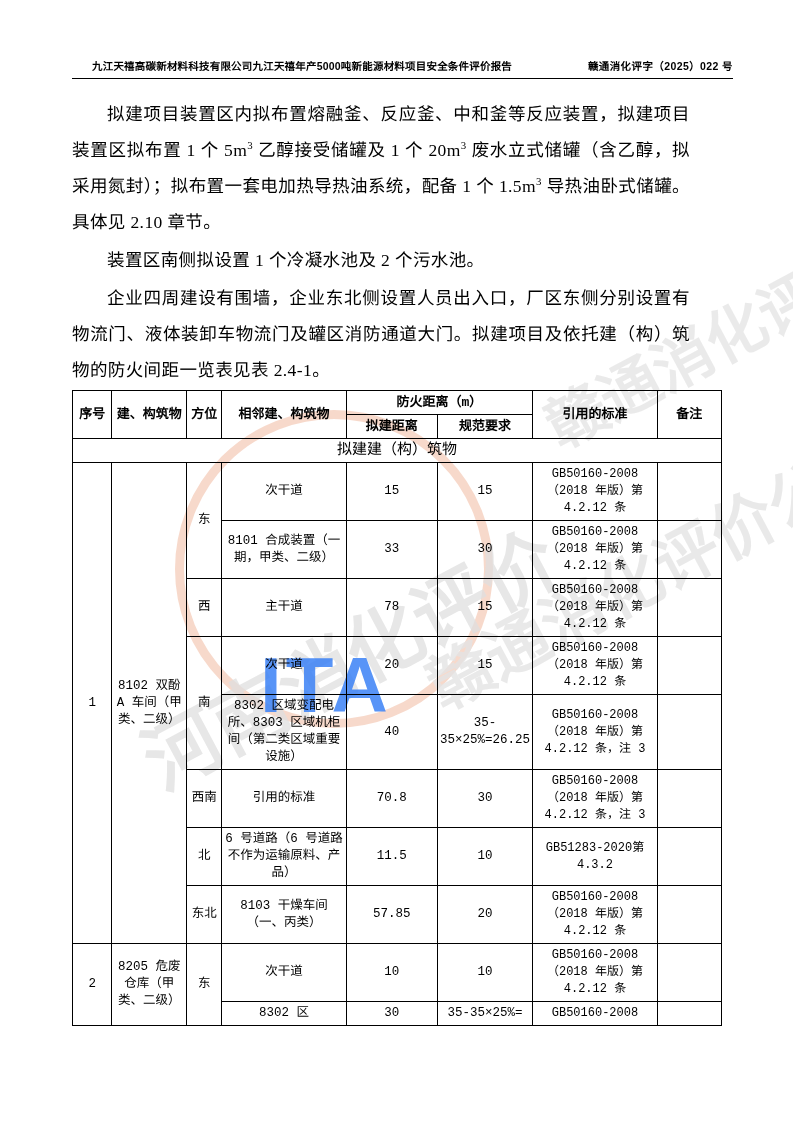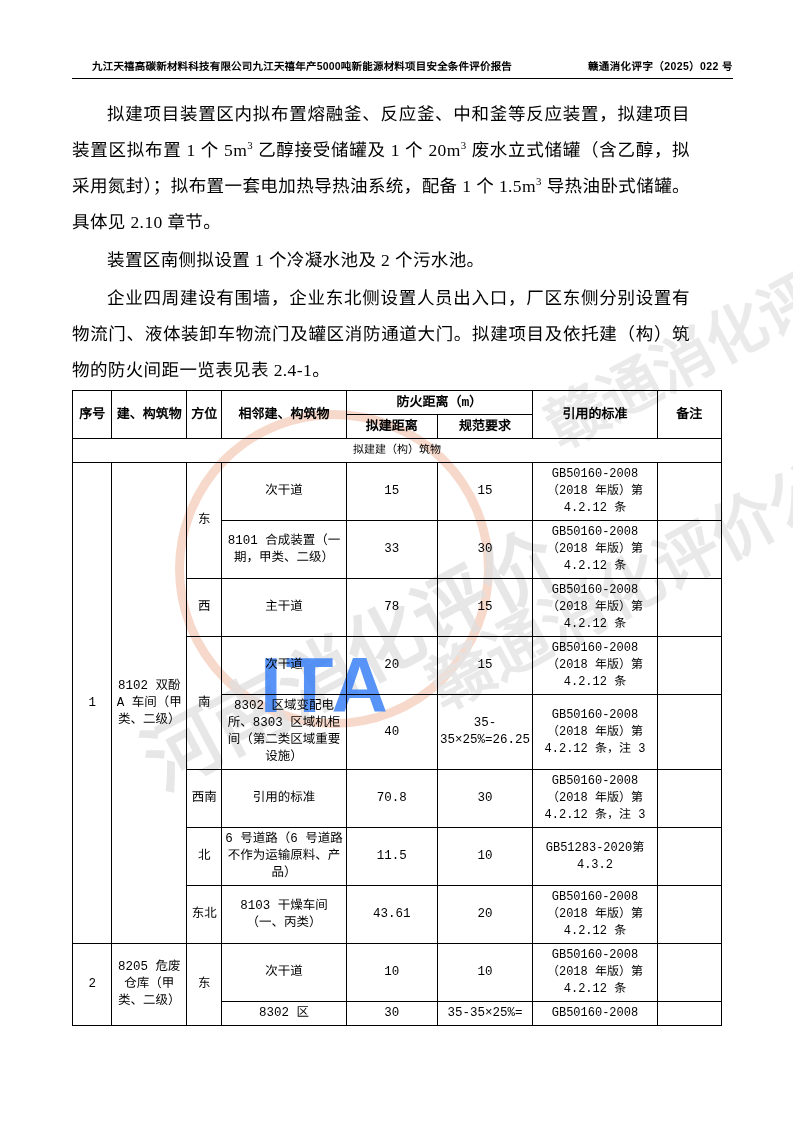--- a/index.html
+++ b/index.html
@@ -86,21 +86,21 @@
     vertical-align: middle;
     padding: 3px 2px;
     line-height: 17px;
     font-weight: normal;
   }
   table.fire th {
     font-weight: bold;
     font-size: 13px;
   }
   .rowband {
-    font-size: 11px;
+    font-size: 15px;
     margin-top: 20px;
   }
   .ref {
     font-size: 12px;
     line-height: 16px;
   }
   .tight { line-height: 16px; }
   .bolded { font-weight: bold; font-size: 12.5px; }
   
   .wm {
@@ -270,21 +270,21 @@
               <td rowspan="1">北</td>
               <td class="tight">6 号道路（6 号道路不作为运输原料、产品）</td>
               <td>11.5</td>
               <td>10</td>
               <td class="ref">GB51283-2020第 4.3.2</td>
               <td></td>
             </tr>
             <tr>
               <td rowspan="1">东北</td>
               <td class="tight">8103 干燥车间（一、丙类）</td>
-              <td>43.61</td>
+              <td>57.85</td>
               <td>20</td>
               <td class="ref">GB50160-2008（2018 年版）第 4.2.12 条</td>
               <td></td>
             </tr>
             <tr>
               <td rowspan="2">2</td>
               <td rowspan="2" class="tight">8205 危废仓库（甲类、二级）</td>
               <td rowspan="2">东</td>
               <td class="tight">次干道</td>
               <td>10</td>

